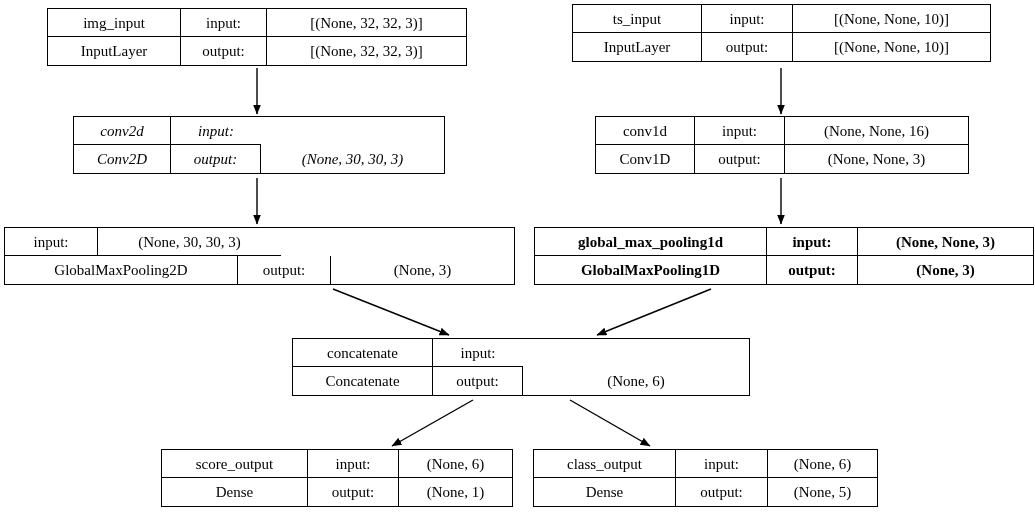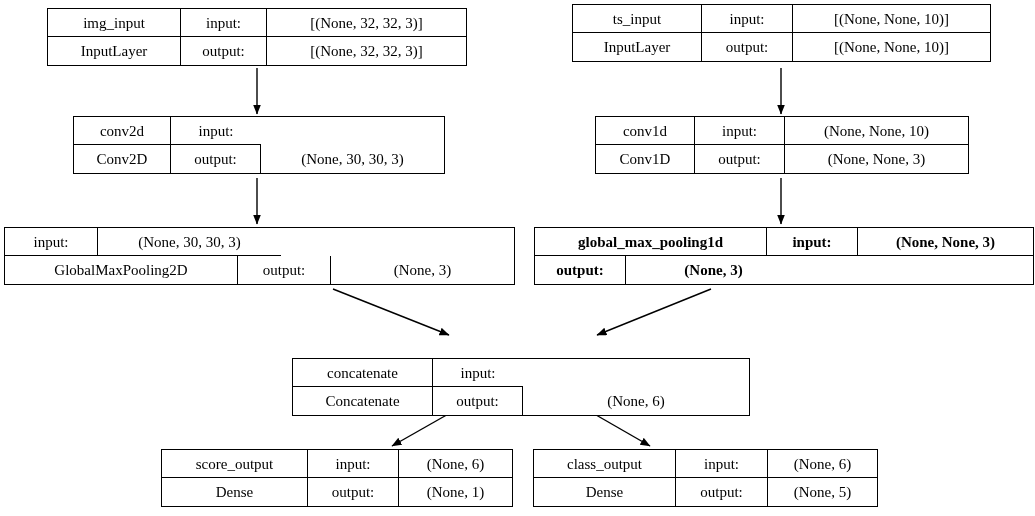--- a/index.html
+++ b/index.html
@@ -63,37 +63,37 @@
       <div class="cell" style="width:91px">input:</div>
       <div class="cell" style="width:197px">[(None, None, 10)]</div>
     </div>
     <div class="row">
       <div class="cell" style="width:129px">InputLayer</div>
       <div class="cell" style="width:91px">output:</div>
       <div class="cell" style="width:197px">[(None, None, 10)]</div>
     </div>
   </div>
 
-  <div class="node" style="left:73px;top:116px;">
+  <div class="node" style="left:73px;top:116px;font-style:italic;">
     <div class="row">
       <div class="cell" style="width:97px">conv2d</div>
       <div class="cell" style="width:90px">input:</div>
     </div>
     <div class="row">
       <div class="cell" style="width:97px">Conv2D</div>
       <div class="cell" style="width:90px">output:</div>
       <div class="cell" style="width:183px">(None, 30, 30, 3)</div>
     </div>
   </div>
 
   <div class="node" style="left:595px;top:116px;">
     <div class="row">
       <div class="cell" style="width:99px">conv1d</div>
       <div class="cell" style="width:90px">input:</div>
-      <div class="cell" style="width:183px">(None, None, 10)</div>
+      <div class="cell" style="width:183px">(None, None, 16)</div>
     </div>
     <div class="row">
       <div class="cell" style="width:99px">Conv1D</div>
       <div class="cell" style="width:90px">output:</div>
       <div class="cell" style="width:183px">(None, None, 3)</div>
     </div>
   </div>
 
   <div class="node" style="left:4px;top:227px;">
     <div class="row">
@@ -107,26 +107,27 @@
     </div>
   </div>
 
   <div class="node" style="left:534px;top:227px;font-weight:bold;">
     <div class="row">
       <div class="cell" style="width:232px">global_max_pooling1d</div>
       <div class="cell" style="width:91px">input:</div>
       <div class="cell" style="width:175px">(None, None, 3)</div>
     </div>
     <div class="row">
+      <div class="cell" style="width:232px">GlobalMaxPooling1D</div>
       <div class="cell" style="width:91px">output:</div>
       <div class="cell" style="width:175px">(None, 3)</div>
     </div>
   </div>
 
-  <div class="node" style="left:292px;top:338px;margin-top:20px;">
+  <div class="node" style="left:292px;top:338px;">
     <div class="row">
       <div class="cell" style="width:140px">concatenate</div>
       <div class="cell" style="width:90px">input:</div>
     </div>
     <div class="row">
       <div class="cell" style="width:140px">Concatenate</div>
       <div class="cell" style="width:90px">output:</div>
       <div class="cell" style="width:226px">(None, 6)</div>
     </div>
   </div>

